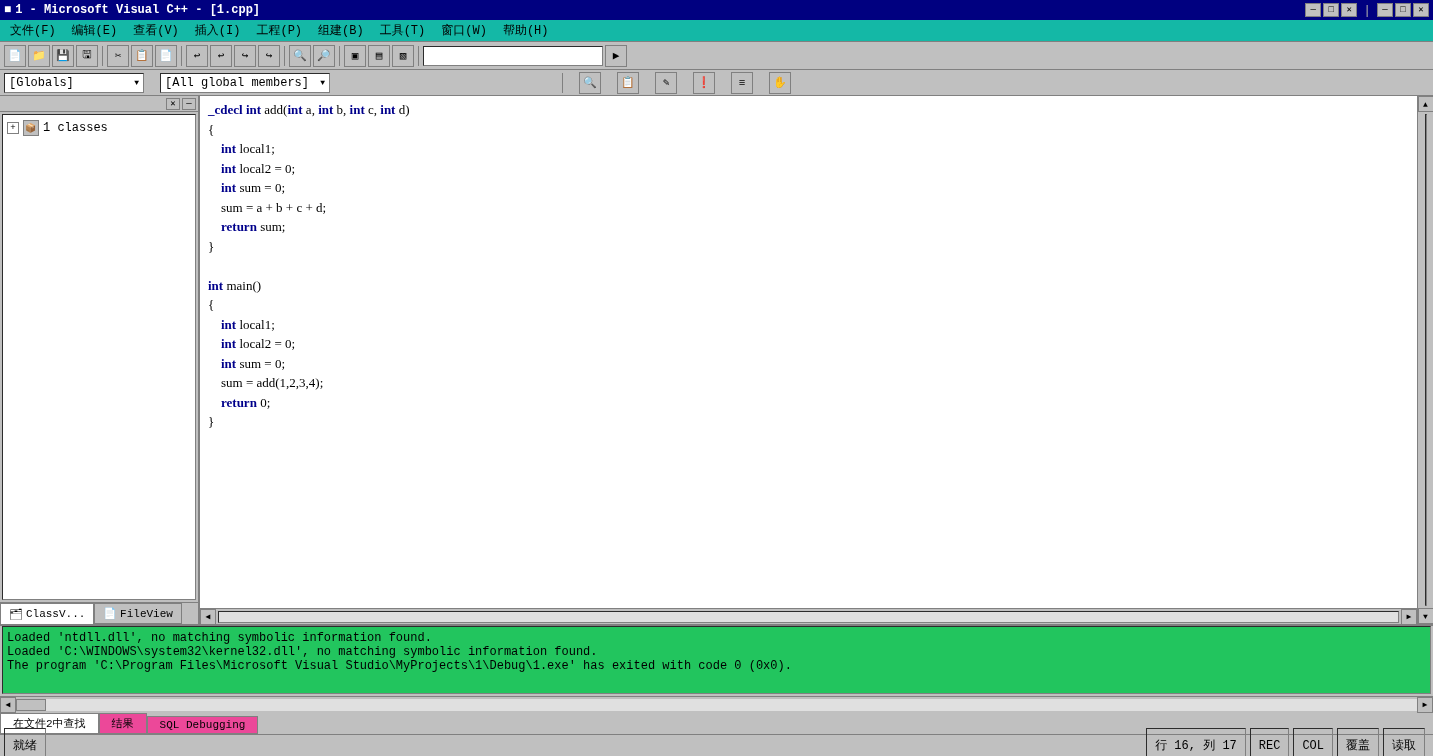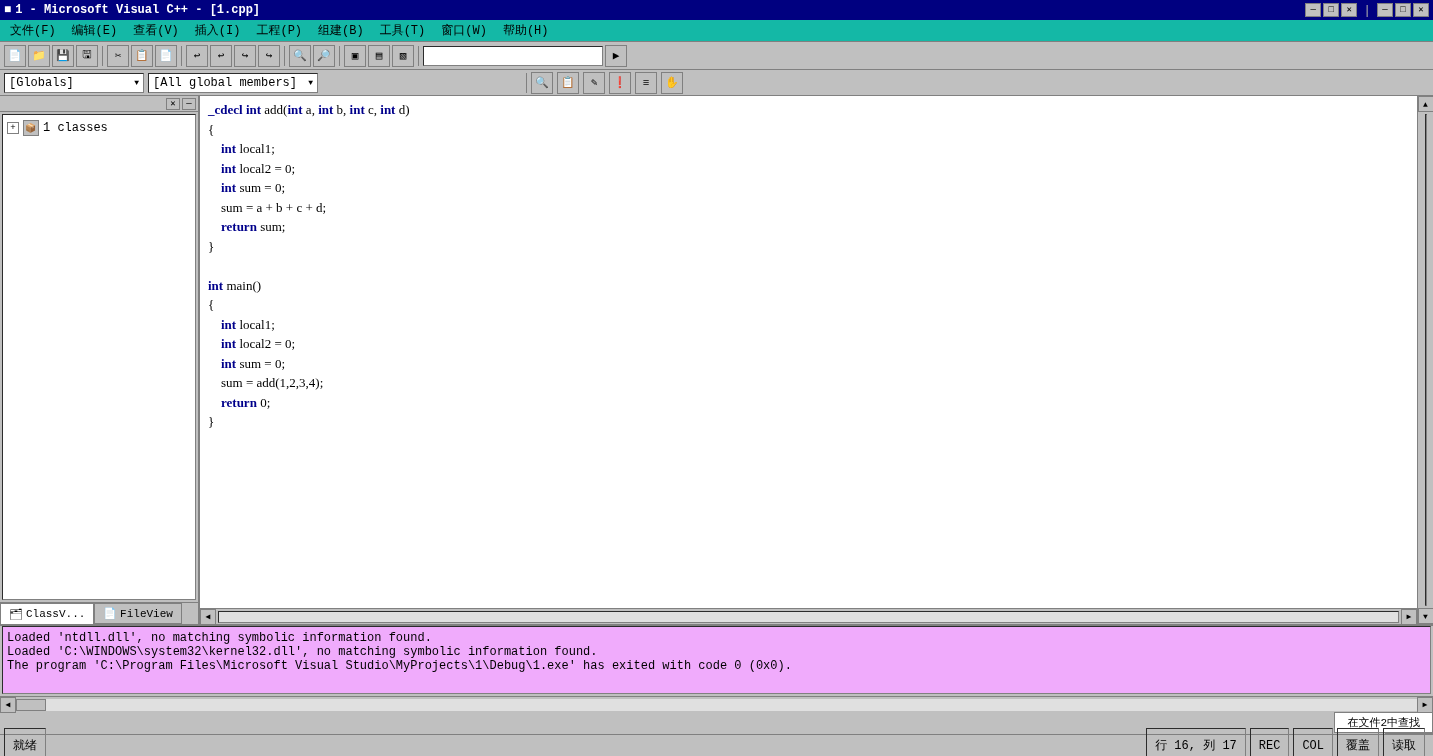--- a/index.html
+++ b/index.html
@@ -104,21 +104,21 @@
     }
 
     
     .toolbar2 {
       background: #c0c0c0;
       border-bottom: 1px solid #808080;
       display: flex;
       align-items: center;
       height: 26px;
       padding: 2px 4px;
-      gap: 4px;
+      gap: 16px;
       flex-shrink: 0;
     }
     .dropdown-box {
       background: white;
       border: 1px inset #808080;
       height: 20px;
       display: flex;
       align-items: center;
       justify-content: space-between;
       padding: 0 4px;
@@ -306,35 +306,34 @@
     .output-panel {
       height: 110px;
       background: #c0c0c0;
       border-top: 2px solid #808080;
       display: flex;
       flex-direction: column;
       flex-shrink: 0;
     }
     .output-content {
       flex: 1;
-      background: #f0abfc;
+      background: #22c55e;
       border: 1px inset #808080;
       margin: 0 2px 2px 2px;
       overflow: auto;
       padding: 4px;
       font-family: 'Courier New', monospace;
       font-size: 12px;
       color: black;
     }
     .output-tabs {
       display: flex;
       height: 22px;
       flex-shrink: 0;
       align-items: flex-end;
-      flex-direction: column;
     }
     .output-tab {
       padding: 2px 12px;
       font-size: 11px;
       background: #ec4899;
       border: 1px solid #808080;
       cursor: pointer;
       display: flex;
       align-items: center;
       gap: 3px;

